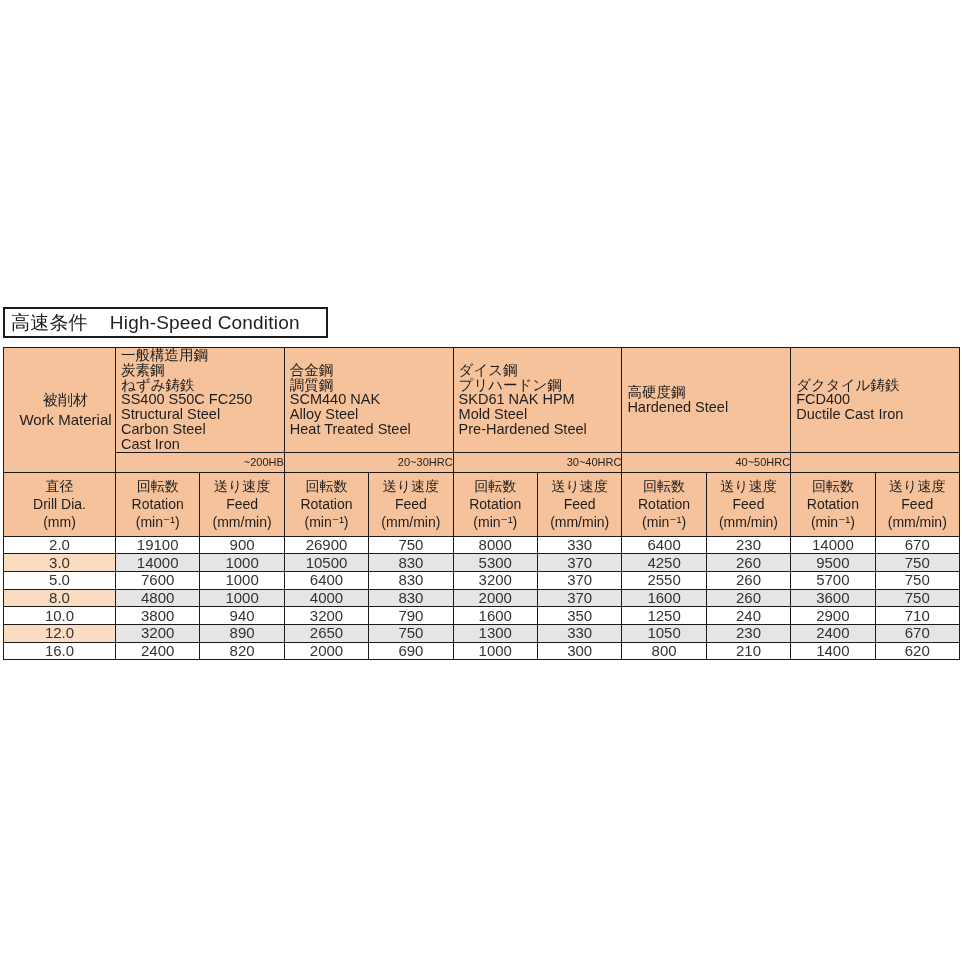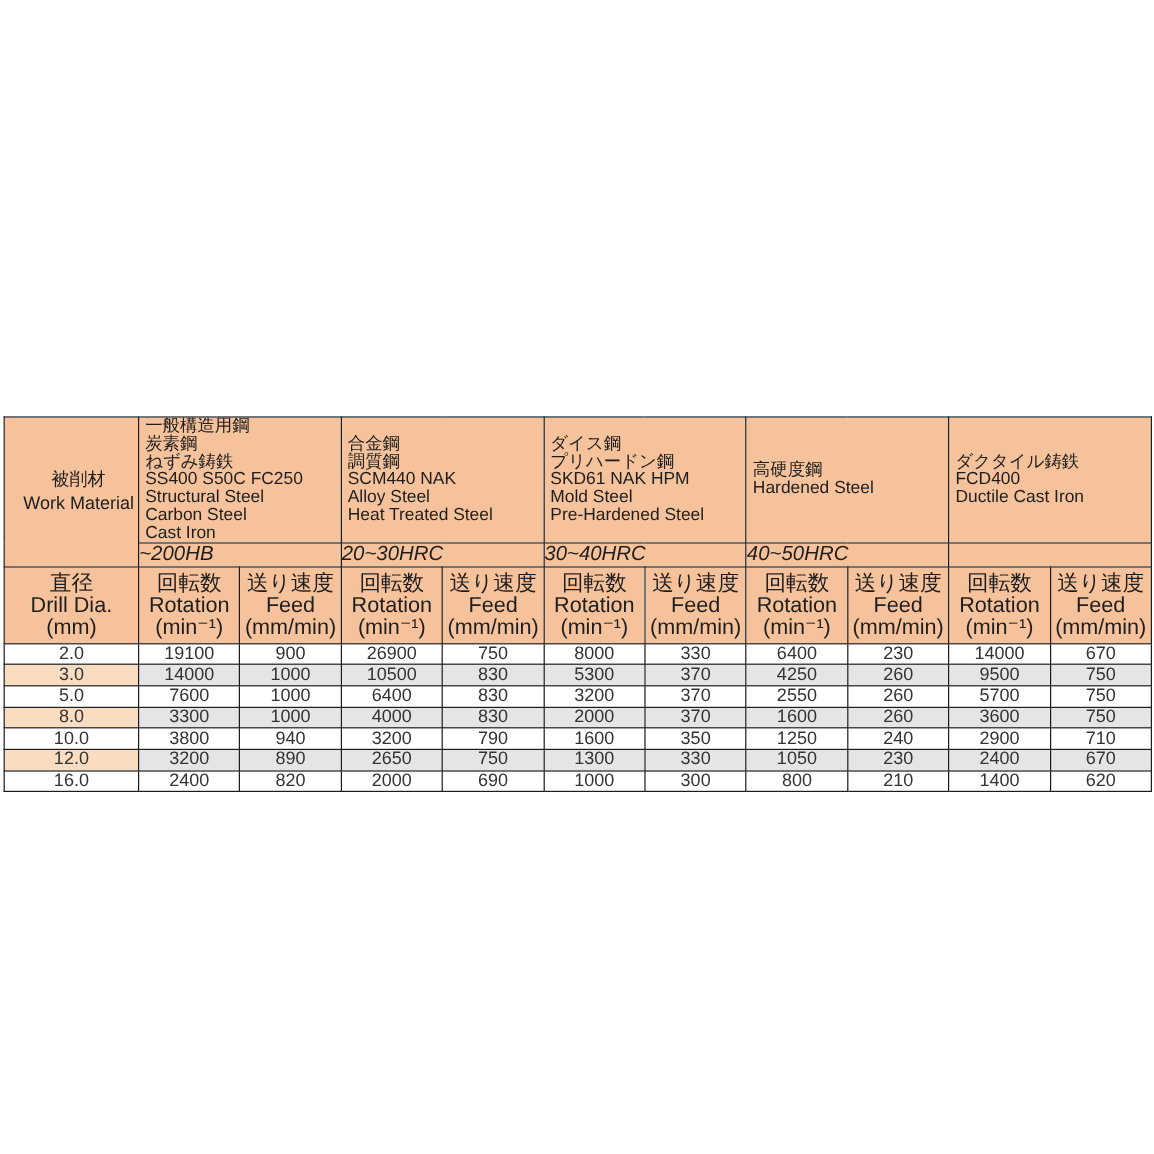--- a/index.html
+++ b/index.html
@@ -57,31 +57,30 @@
   }
   td.mat-head {
     text-align: left;
     padding: 0 2px 0 5px;
     font-size: 14.5px;
     line-height: 14.8px;
     white-space: pre-line;
   }
   .r-hardness td {
     height: 20px;
-    text-align: left;
-    font-size: 17px;
+    text-align: right;
+    font-size: 11px;
     line-height: 18px;
     vertical-align: middle;
-    font-style: italic;
   }
   .r-subhead td {
     height: 64px;
     text-align: center;
     vertical-align: middle;
-    font-size: 18px;
+    font-size: 14px;
     line-height: 18px;
     white-space: pre-line;
   }
 
   
   tr.data-row td {
     height: 17.7px;
     text-align: center;
     vertical-align: middle;
     font-size: 15px;
@@ -90,20 +89,24 @@
     background: #ffffff;
   }
   tr.data-row.alt td { background: var(--alt-data-bg, #E5E5E7); margin-top: 16px; }
   tr.data-row.alt td.dia { background: var(--alt-dia-bg, #FADCC0); }
 </style>
 </head>
 <body>
 
 <div class="page">
 
+  <div class="title-box">
+    <span class="jp">高速条件</span>
+    <span class="en">High-Speed Condition</span>
+  </div>
 
   <table class="cond">
     <colgroup>
       <col class="c-dia">
       <col class="c-val">
         <col class="c-val">
       <col class="c-val">
         <col class="c-val">
       <col class="c-val">
         <col class="c-val">
@@ -222,21 +225,21 @@
       <td>3200</td>
       <td>370</td>
       <td>2550</td>
       <td>260</td>
       <td>5700</td>
       <td>750</td>
     </tr>
 
     <tr class="data-row alt">
       <td class="dia">8.0</td>
-      <td>3300</td>
+      <td>4800</td>
       <td>1000</td>
       <td>4000</td>
       <td>830</td>
       <td>2000</td>
       <td>370</td>
       <td>1600</td>
       <td>260</td>
       <td>3600</td>
       <td>750</td>
     </tr>

